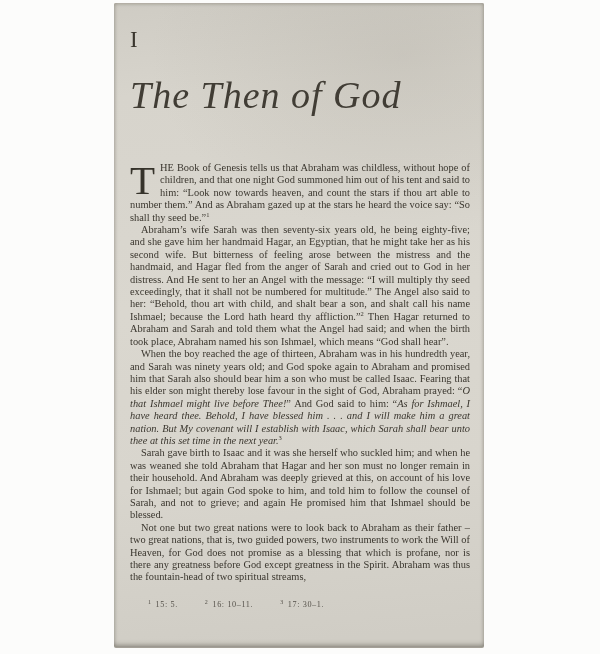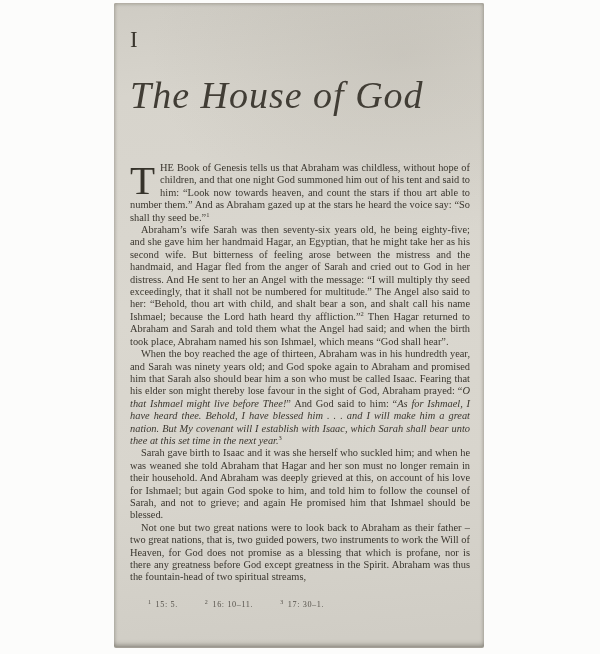--- a/index.html
+++ b/index.html
@@ -92,21 +92,21 @@
 </style>
 </head>
 <body>
 
 <div class="scan-wrap">
   <div class="book-page">
     <div class="page-content">
 
       <div class="chapter-num">I</div>
 
-      <h1 class="chapter-title">The House of God</h1>
+      <h1 class="chapter-title">The Then of God</h1>
 
       <div class="body-text">
 
         <p class="para first"><span class="dropcap">T</span><span>HE Book of Genesis tells us that Abraham was childless, without hope of children, and that one night God summoned him out of his tent and said to him: “Look now towards heaven, and count the stars if thou art able to number them.” And as Abraham gazed up at the stars he heard the voice say: “So shall thy seed be.”</span><sup class="fnref">1</sup></p>
 
         <p class="para"><span>Abraham’s wife Sarah was then seventy-six years old, he being eighty-five; and she gave him her handmaid Hagar, an Egyptian, that he might take her as his second wife. But bitterness of feeling arose between the mistress and the handmaid, and Hagar fled from the anger of Sarah and cried out to God in her distress. And He sent to her an Angel with the message: “I will multiply thy seed exceedingly, that it shall not be numbered for multitude.” The Angel also said to her: “Behold, thou art with child, and shalt bear a son, and shalt call his name Ishmael; because the Lord hath heard thy affliction.”</span><sup class="fnref">2</sup><span> Then Hagar returned to Abraham and Sarah and told them what the Angel had said; and when the birth took place, Abraham named his son Ishmael, which means “God shall hear”.</span></p>
 
         <p class="para"><span>When the boy reached the age of thirteen, Abraham was in his hundredth year, and Sarah was ninety years old; and God spoke again to Abraham and promised him that Sarah also should bear him a son who must be called Isaac. Fearing that his elder son might thereby lose favour in the sight of God, Abraham prayed: “</span><span class="italic-run">O that Ishmael might live before Thee!</span><span>” And God said to him: “</span><span class="italic-run">As for Ishmael, I have heard thee. Behold, I have blessed him . . . and I will make him a great nation. But My covenant will I establish with Isaac, which Sarah shall bear unto thee at this set time in the next year.</span><sup class="fnref">3</sup></p>
 
         <p class="para"><span>Sarah gave birth to Isaac and it was she herself who suckled him; and when he was weaned she told Abraham that Hagar and her son must no longer remain in their household. And Abraham was deeply grieved at this, on account of his love for Ishmael; but again God spoke to him, and told him to follow the counsel of Sarah, and not to grieve; and again He promised him that Ishmael should be blessed.</span></p>

